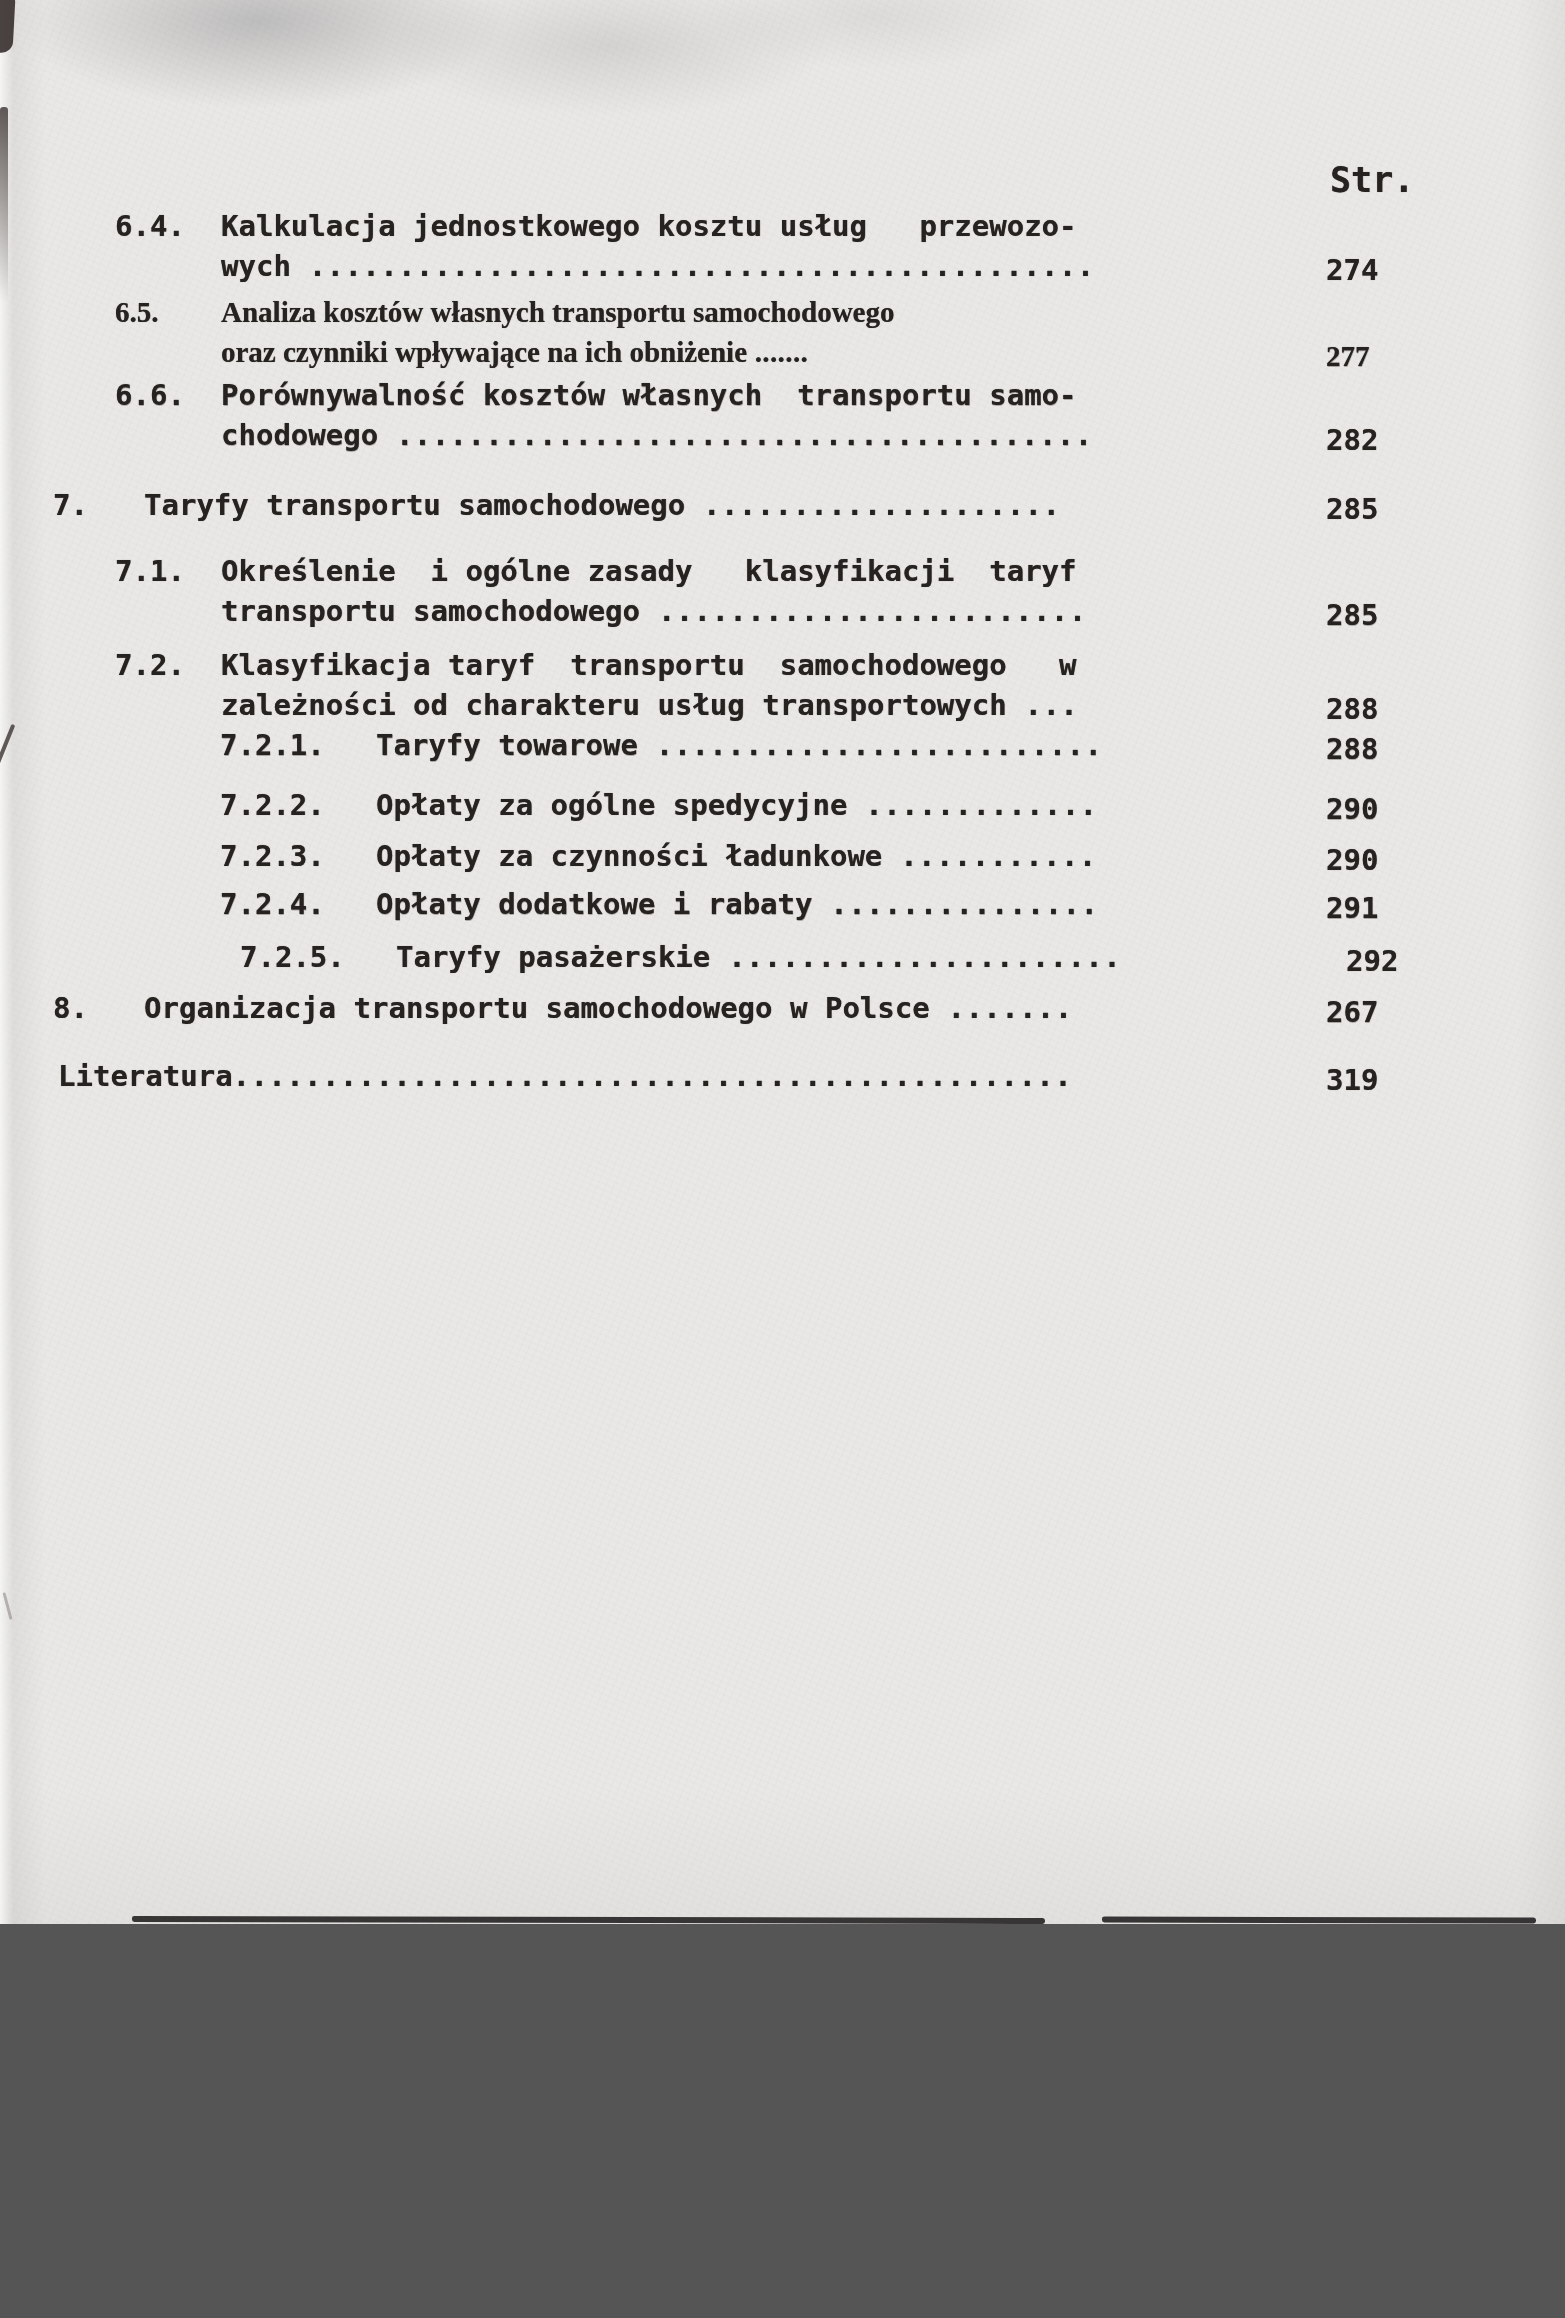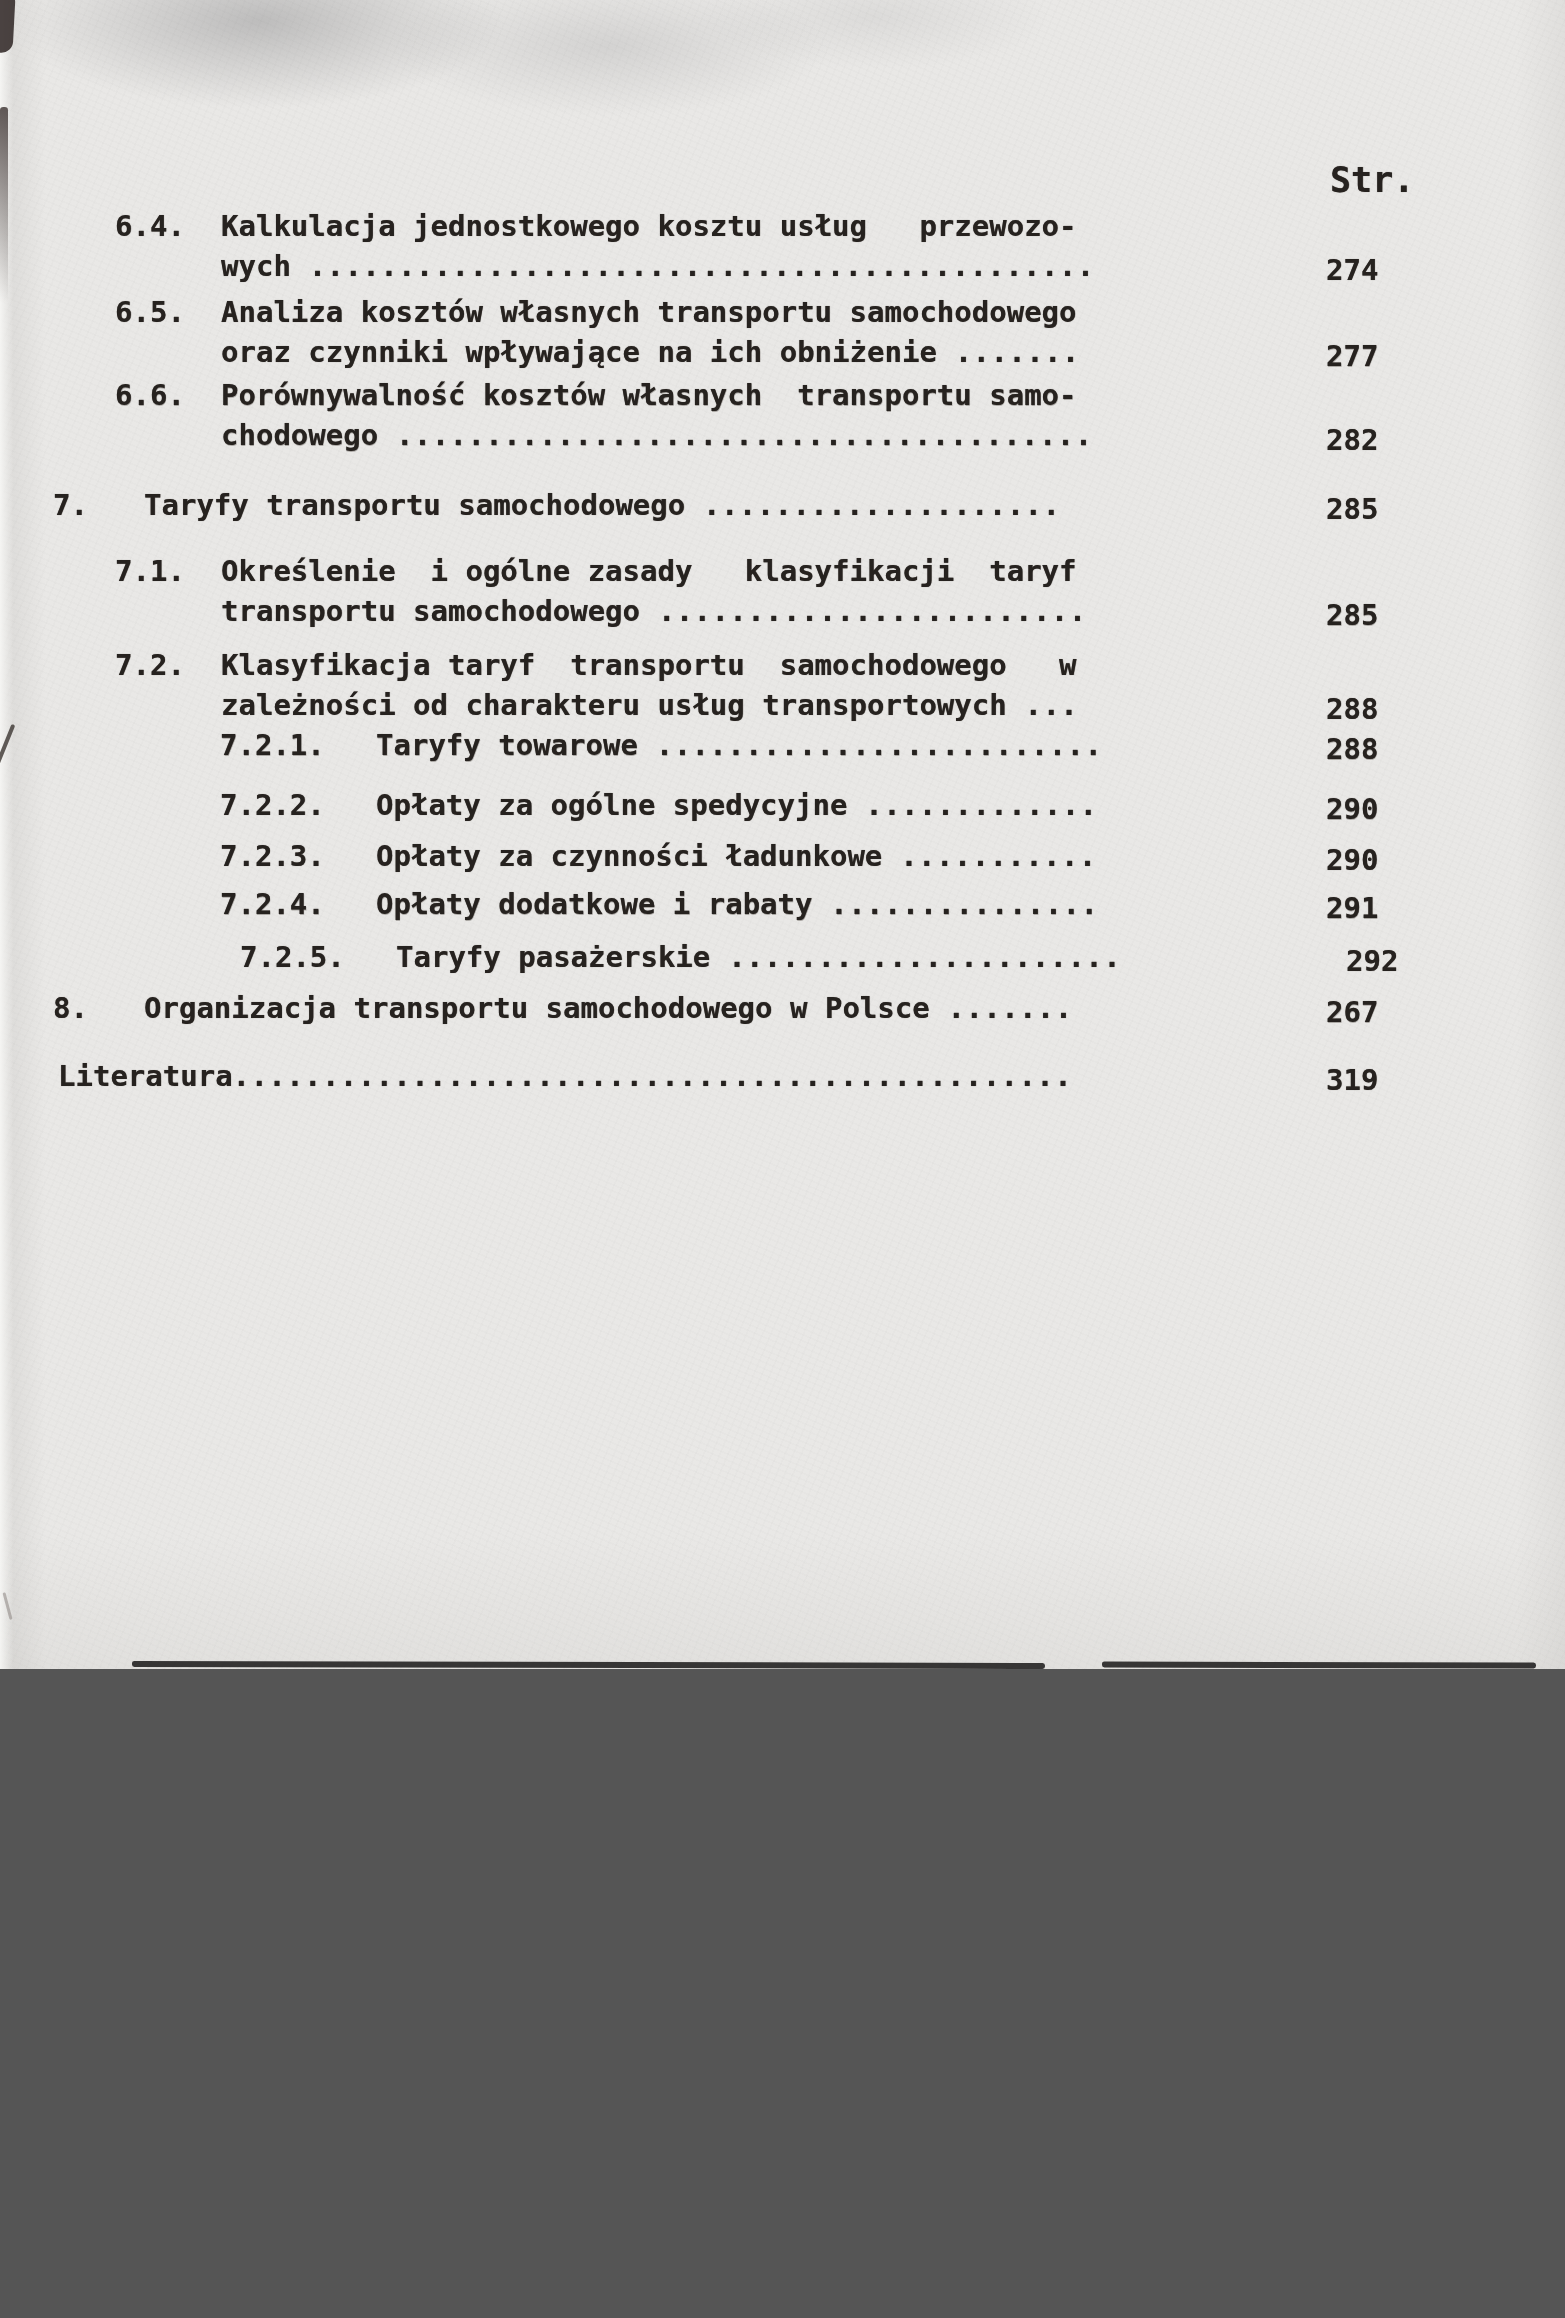--- a/index.html
+++ b/index.html
@@ -1,17 +1,17 @@
 <!DOCTYPE html>
 <html style="--paper: #e9e8e6; --ink: #26221f;font-size:13.4px"><head>
 <meta charset="utf-8">
 <style>
   html,body{margin:0;padding:0;background:#555;}
   .page{
-    position:relative; width:1566px; height:1669px; overflow:hidden;
+    position:relative; width:1566px; height:1924px; overflow:hidden;
     background:
       radial-gradient(351px 125px at 259px 21px, rgba(105,105,108,.34), rgba(105,105,108,0) 70%),
       radial-gradient(317px 100px at 609px 46px, rgba(125,125,128,.20), rgba(125,125,128,0) 70%),
       radial-gradient(250px 75px at 876px 16.7px, rgba(140,140,142,.14), rgba(140,140,142,0) 70%),
       linear-gradient(90deg, rgba(248,248,246,.9) 0px, rgba(248,248,246,0) 13.4px),
       linear-gradient(90deg, rgba(165,163,160,.22) 0px, rgba(165,163,160,0) 46px),
       linear-gradient(270deg, rgba(175,173,170,.16) 0px, rgba(175,173,170,0) 50px),
       linear-gradient(0deg, rgba(190,188,184,.18) 0px, rgba(190,188,184,0) 134px),
       repeating-linear-gradient(23deg, rgba(60,60,60,.015) 0 1.7px, rgba(0,0,0,0) 1.7px 5.8px),
       repeating-linear-gradient(113deg, rgba(60,60,60,.015) 0 1.7px, rgba(0,0,0,0) 1.7px 7.5px),
@@ -58,21 +58,21 @@
       <div class="toc-entry" style="margin-top: 0px; transform: translateY(1.7px);">
         <div class="toc-line typeink">
           <span class="toc-num" style="left: 115px;">6.4.</span>
           <span class="toc-body" style="left: 221px;"><span>Kalkulacja jednostkowego kosztu usług   przewozo-</span></span>
         </div>
         <div class="toc-line typeink">
           <span class="toc-body" style="left: 221px;"><span>wych</span><span class="dots"> ............................................</span></span>
           <span class="toc-page">274</span>
         </div>
       </div>
-      <div class="toc-entry" style="margin-top: 8.3px; transform: translateY(0px);">
+      <div class="toc-entry" style="margin-top: 8.3px; transform: translateY(0px); font-family: Liberation Serif, serif;">
         <div class="toc-line typeink">
           <span class="toc-num" style="left: 115px;">6.5.</span>
           <span class="toc-body" style="left: 221px;"><span>Analiza kosztów własnych transportu samochodowego</span></span>
         </div>
         <div class="toc-line typeink">
           <span class="toc-body" style="left: 221px;"><span>oraz czynniki wpływające na ich obniżenie</span><span class="dots"> .......</span></span>
           <span class="toc-page">277</span>
         </div>
       </div>
       <div class="toc-entry" style="margin-top: 5px; transform: translateY(-1.7px);">

